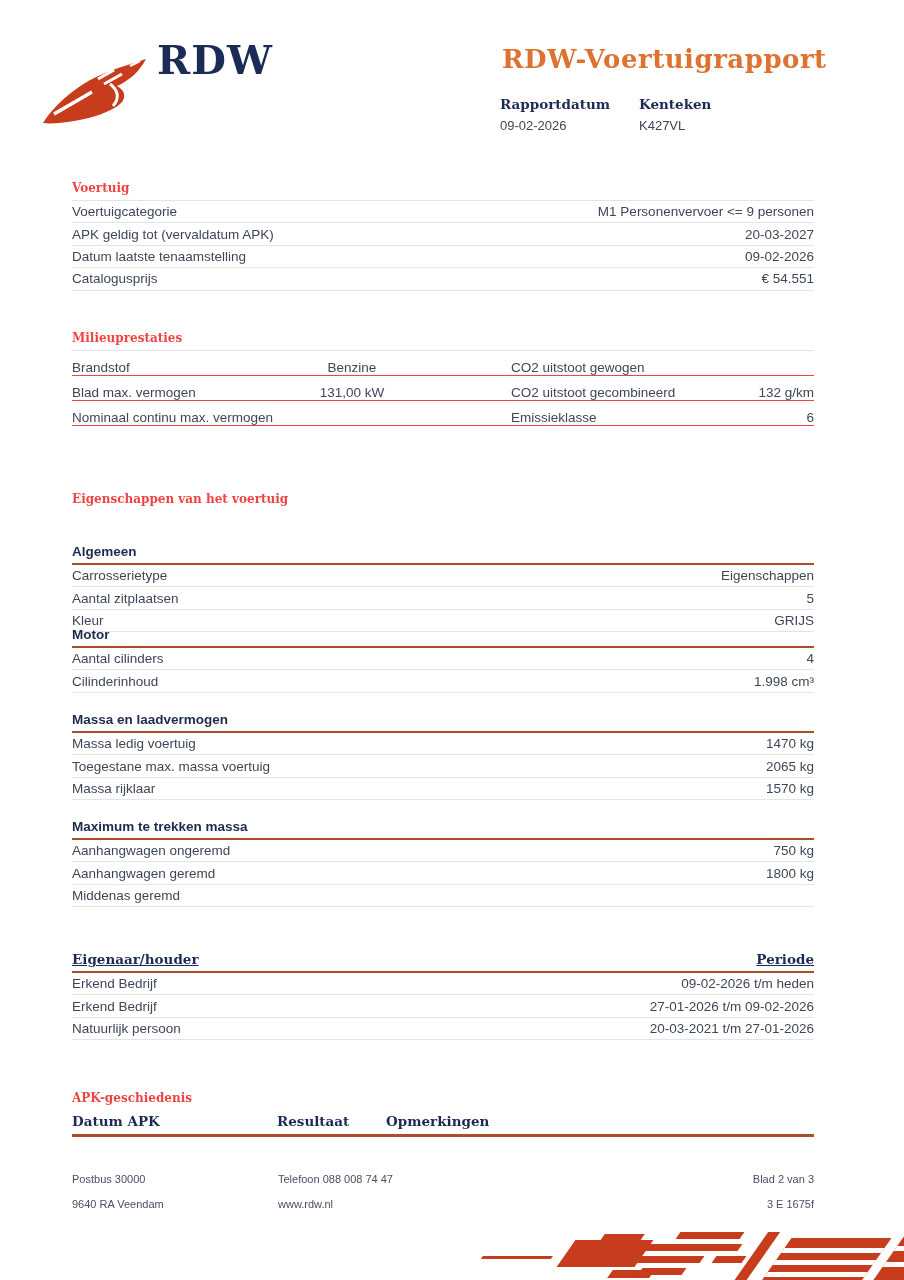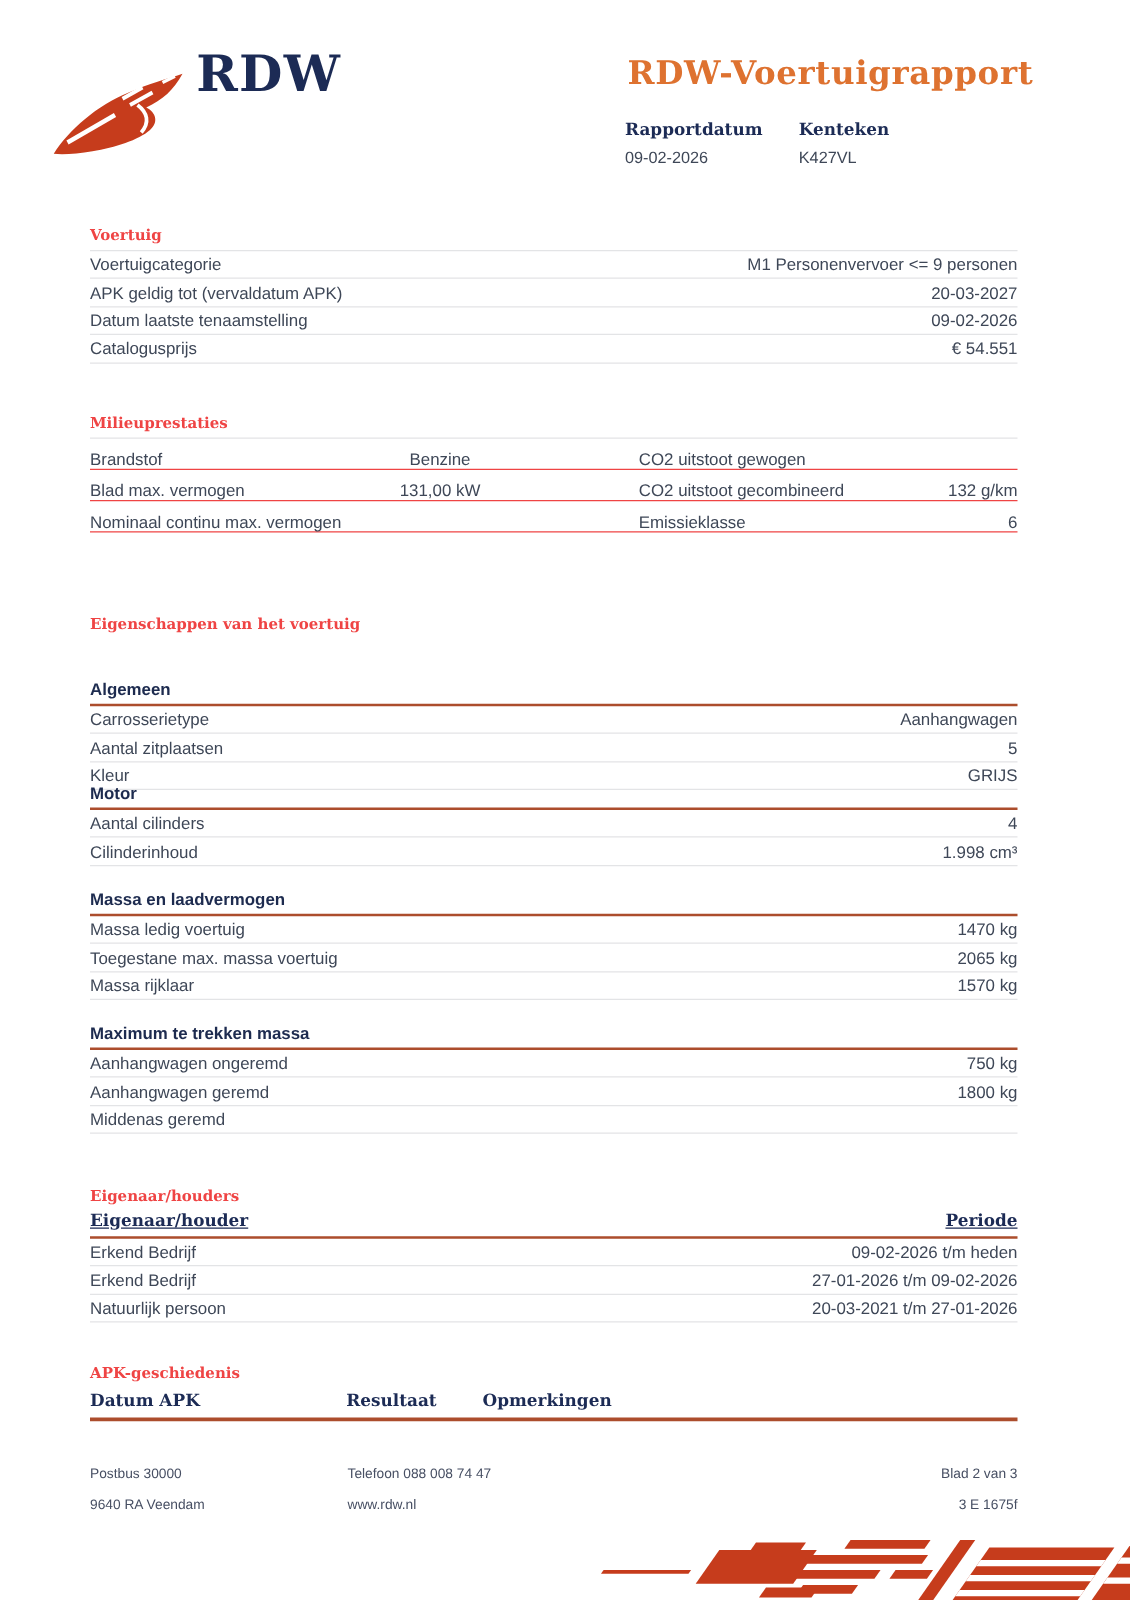--- a/index.html
+++ b/index.html
@@ -130,21 +130,21 @@
   </div>
 
   <div class="sec" style="top:490px;">
     <div class="sec-title slab">Eigenschappen van het voertuig</div>
   </div>
 
   <div class="sec" style="top:511px;margin-top:32px;">
     <div class="sub-title">Algemeen</div>
     <div class="row">
       <span class="lbl">Carrosserietype</span>
-      <span class="val">Aanhangwagen</span>
+      <span class="val">Eigenschappen</span>
     </div>
     <div class="row">
       <span class="lbl">Aantal zitplaatsen</span>
       <span class="val">5</span>
     </div>
     <div class="row">
       <span class="lbl">Kleur</span>
       <span class="val">GRIJS</span>
     </div>
   </div>
@@ -187,21 +187,20 @@
       <span class="lbl">Aanhangwagen geremd</span>
       <span class="val">1800 kg</span>
     </div>
     <div class="row">
       <span class="lbl">Middenas geremd</span>
       <span class="val"></span>
     </div>
   </div>
 
   <div class="sec" style="top:948px;">
-    <div class="sec-title slab">Eigenaar/houders</div>
     <div class="tbl-head slab" style="margin-top:3px;">
       <span>Eigenaar/houder</span>
       <span>Periode</span>
     </div>
     <div class="row">
       <span class="lbl">Erkend Bedrijf</span>
       <span class="val">09-02-2026 t/m heden</span>
     </div>
     <div class="row">
       <span class="lbl">Erkend Bedrijf</span>

